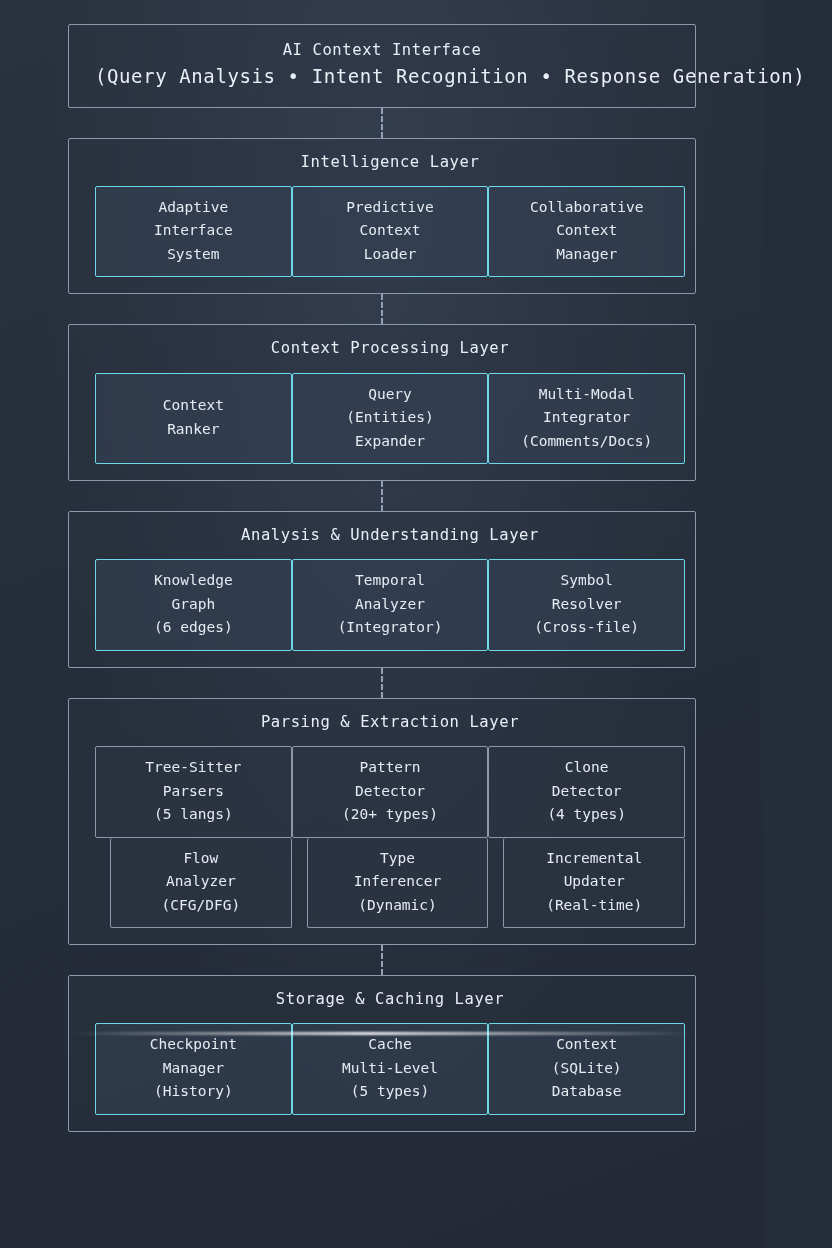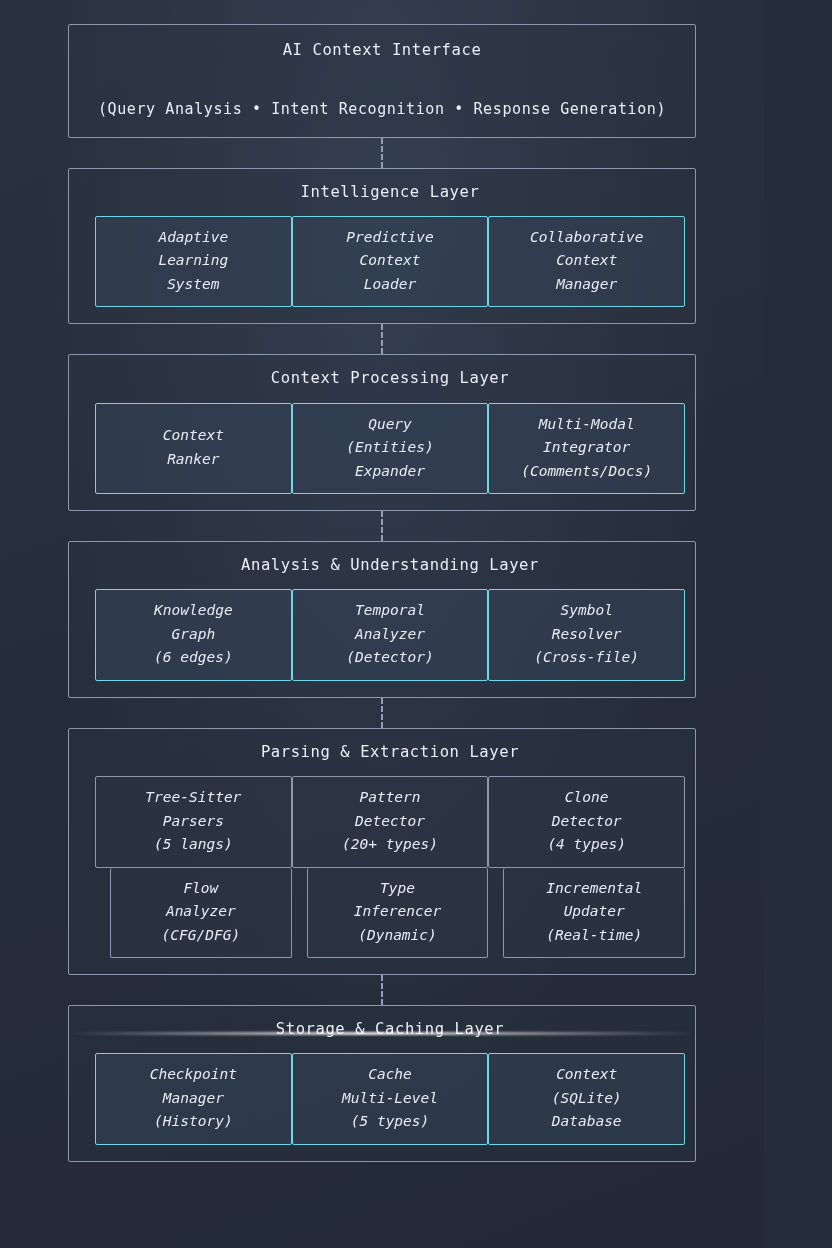--- a/index.html
+++ b/index.html
@@ -39,40 +39,38 @@
   }
   .layer-title {
     text-align: center;
     font-size: 15.5px;
     letter-spacing: 0.6px;
     color: #e9eef6;
     line-height: 1.5;
     white-space: pre;
   }
   .layer-sub {
-    text-align: center;
-    font-size: 15px;
+    text-align: left;
+    font-size: 19px;
     letter-spacing: 0.6px;
     color: #e9eef6;
     line-height: 1.5;
     white-space: pre;
-    margin-top: 36px;
   }
   .grid {
     display: flex;
     gap: 14px;
     margin-top: 12px;
   }
   .grid.stacked {
     flex-direction: column;
     gap: 0;
   }
   .row {
     display: flex;
-    font-style: italic;
   }
   .node {
     flex: 1 1 0;
     box-sizing: border-box;
     border: 1px solid #6ed8e8;
     background: rgba(56,70,90,0.45);
     border-radius: 2px;
     padding: 9px 4px 10px 4px;
     text-align: center;
     min-height: 86px;
@@ -128,21 +126,21 @@
   <div class="connector">
       <div class="dash"></div>
     </div>
 
   <div class="layer">
     <div class="layer-title">Intelligence Layer</div>
     <div class="grid stacked">
       <div class="row">
         <div class="node">
           <div class="node-line">Adaptive</div>
-          <div class="node-line">Learning</div>
+          <div class="node-line">Interface</div>
           <div class="node-line">System</div>
         </div>
         <div class="node">
           <div class="node-line">Predictive</div>
           <div class="node-line">Context</div>
           <div class="node-line">Loader</div>
         </div>
         <div class="node">
           <div class="node-line">Collaborative</div>
           <div class="node-line">Context</div>
@@ -187,21 +185,21 @@
     <div class="grid stacked">
       <div class="row">
         <div class="node">
           <div class="node-line">Knowledge</div>
           <div class="node-line">Graph</div>
           <div class="node-line">(6 edges)</div>
         </div>
         <div class="node">
           <div class="node-line">Temporal</div>
           <div class="node-line">Analyzer</div>
-          <div class="node-line">(Detector)</div>
+          <div class="node-line">(Integrator)</div>
         </div>
         <div class="node">
           <div class="node-line">Symbol</div>
           <div class="node-line">Resolver</div>
           <div class="node-line">(Cross-file)</div>
         </div>
       </div>
     </div>
   </div>
 

